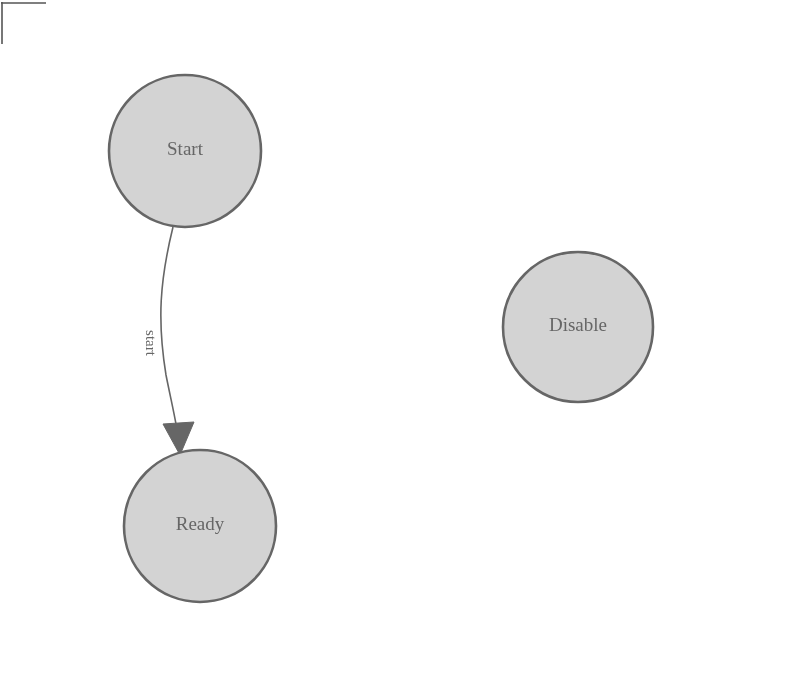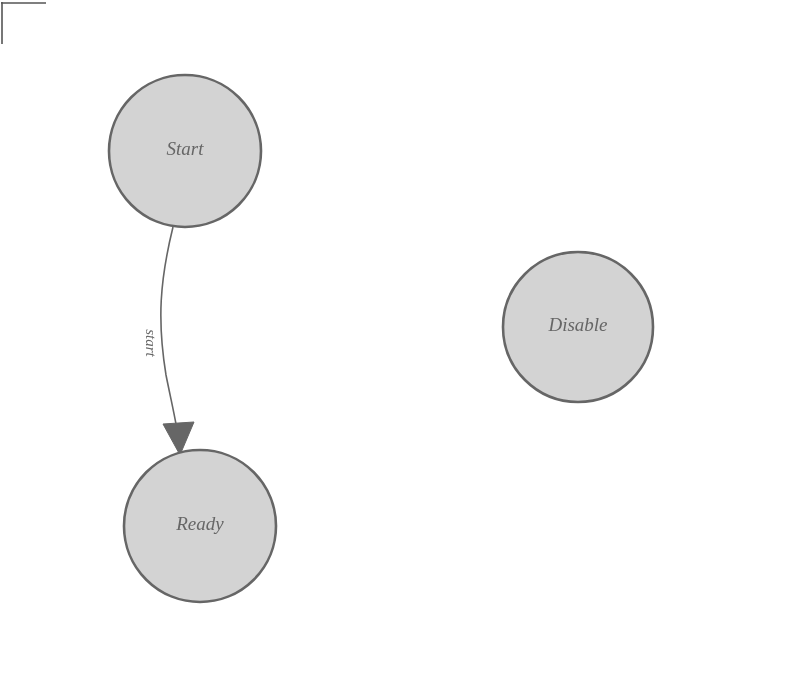--- a/index.html
+++ b/index.html
@@ -11,21 +11,20 @@
     width: 799px;
     height: 686px;
     overflow: hidden;
     font-family: "Liberation Serif", serif;
   }
   #diagram-canvas {
     position: relative;
     width: 799px;
     height: 686px;
     background: #ffffff;
-    font-style: italic;
   }
   #diagram-svg {
     position: absolute;
     top: 0;
     left: 0;
     width: 799px;
     height: 686px;
   }
   .node-circle {
     fill: #d3d3d3;

